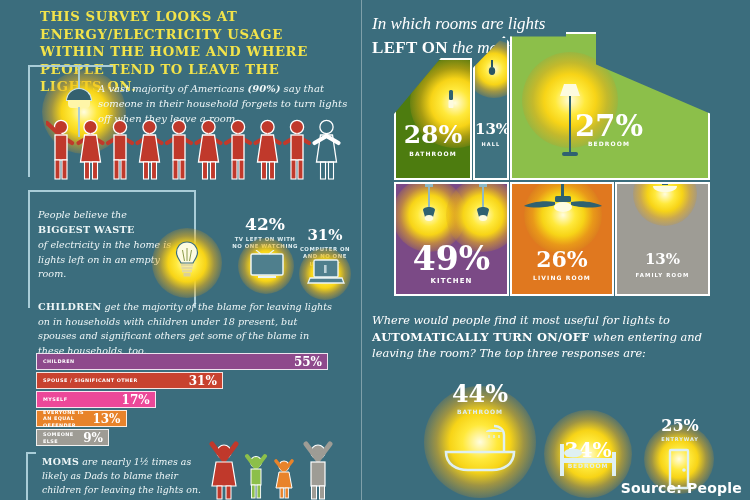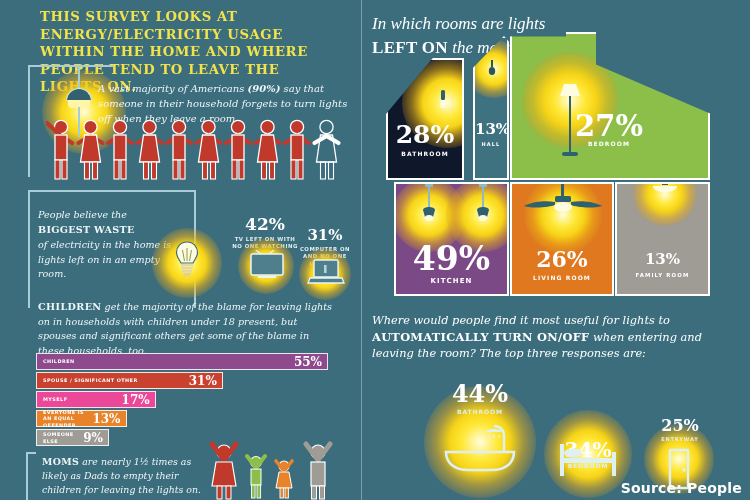--- a/index.html
+++ b/index.html
@@ -321,21 +321,21 @@
         <span class="bval">13%</span>
       </div>
       <div class="bar" style="width:25%; background:#9e9c95;">
         <span class="blabel" style="width:34px;">SOMEONE ELSE</span>
         <span class="bval">9%</span>
       </div>
     </div>
 
     <div class="moms-bracket"></div>
     <div class="moms-text">
-      <b>MOMS</b><span> are nearly 1½ times as likely as Dads to empty their children for leaving the lights on.</span>
+      <b>MOMS</b><span> are nearly 1½ times as likely as Dads to blame their children for leaving the lights on.</span>
     </div>
 
     <svg class="family" viewBox="0 0 140 60">
 
       <g>
         <circle cx="24" cy="12" r="7" fill="#c0392b" stroke="#fff" stroke-width="1.2"></circle>
         <path d="M24 20 L12 4 M24 20 L36 4" stroke="#c0392b" stroke-width="5" stroke-linecap="round"></path>
         <path d="M16 22 L32 22 L36 46 L12 46 Z" fill="#c0392b" stroke="#fff" stroke-width="1.2"></path>
         <rect x="17" y="46" width="5" height="13" fill="#c0392b" stroke="#fff" stroke-width="1"></rect>
         <rect x="26" y="46" width="5" height="13" fill="#c0392b" stroke="#fff" stroke-width="1"></rect>
@@ -370,22 +370,22 @@
   <div class="divider"></div>
 
   <div class="right">
 
     <div class="q1">
       <span>In which rooms are lights </span><b>LEFT ON</b><span> the most?</span>
     </div>
 
     <div class="house">
 
-      <div class="room" style="left:4px; top:40px; width:78px; height:122px;
-                  background:#0f172a; border:2.5px solid #ffffff;
+      <div class="room" style="left:12px; top:40px; width:78px; height:122px;
+                  background:#4d7c0f; border:2.5px solid #ffffff;
                   clip-path:polygon(0 46%, 60% 0, 100% 0, 100% 100%, 0 100%);">
         <div class="glow big" style="left:14px; top:-2px; width:90px; height:90px;"></div>
         <svg style="position:absolute; left:50px; top:30px; width:10px; height:22px;" viewBox="0 0 10 22">
           <rect x="3" y="0" width="4" height="10" rx="1.5" fill="#2f6170"></rect>
           <rect x="2.5" y="10" width="5" height="8" rx="1" fill="#fdfbe0"></rect>
         </svg>
         <div class="pct" style="top:62px; font-size:25px;">28%</div>
         <div class="lbl" style="top:90px;">BATHROOM</div>
       </div>
 

